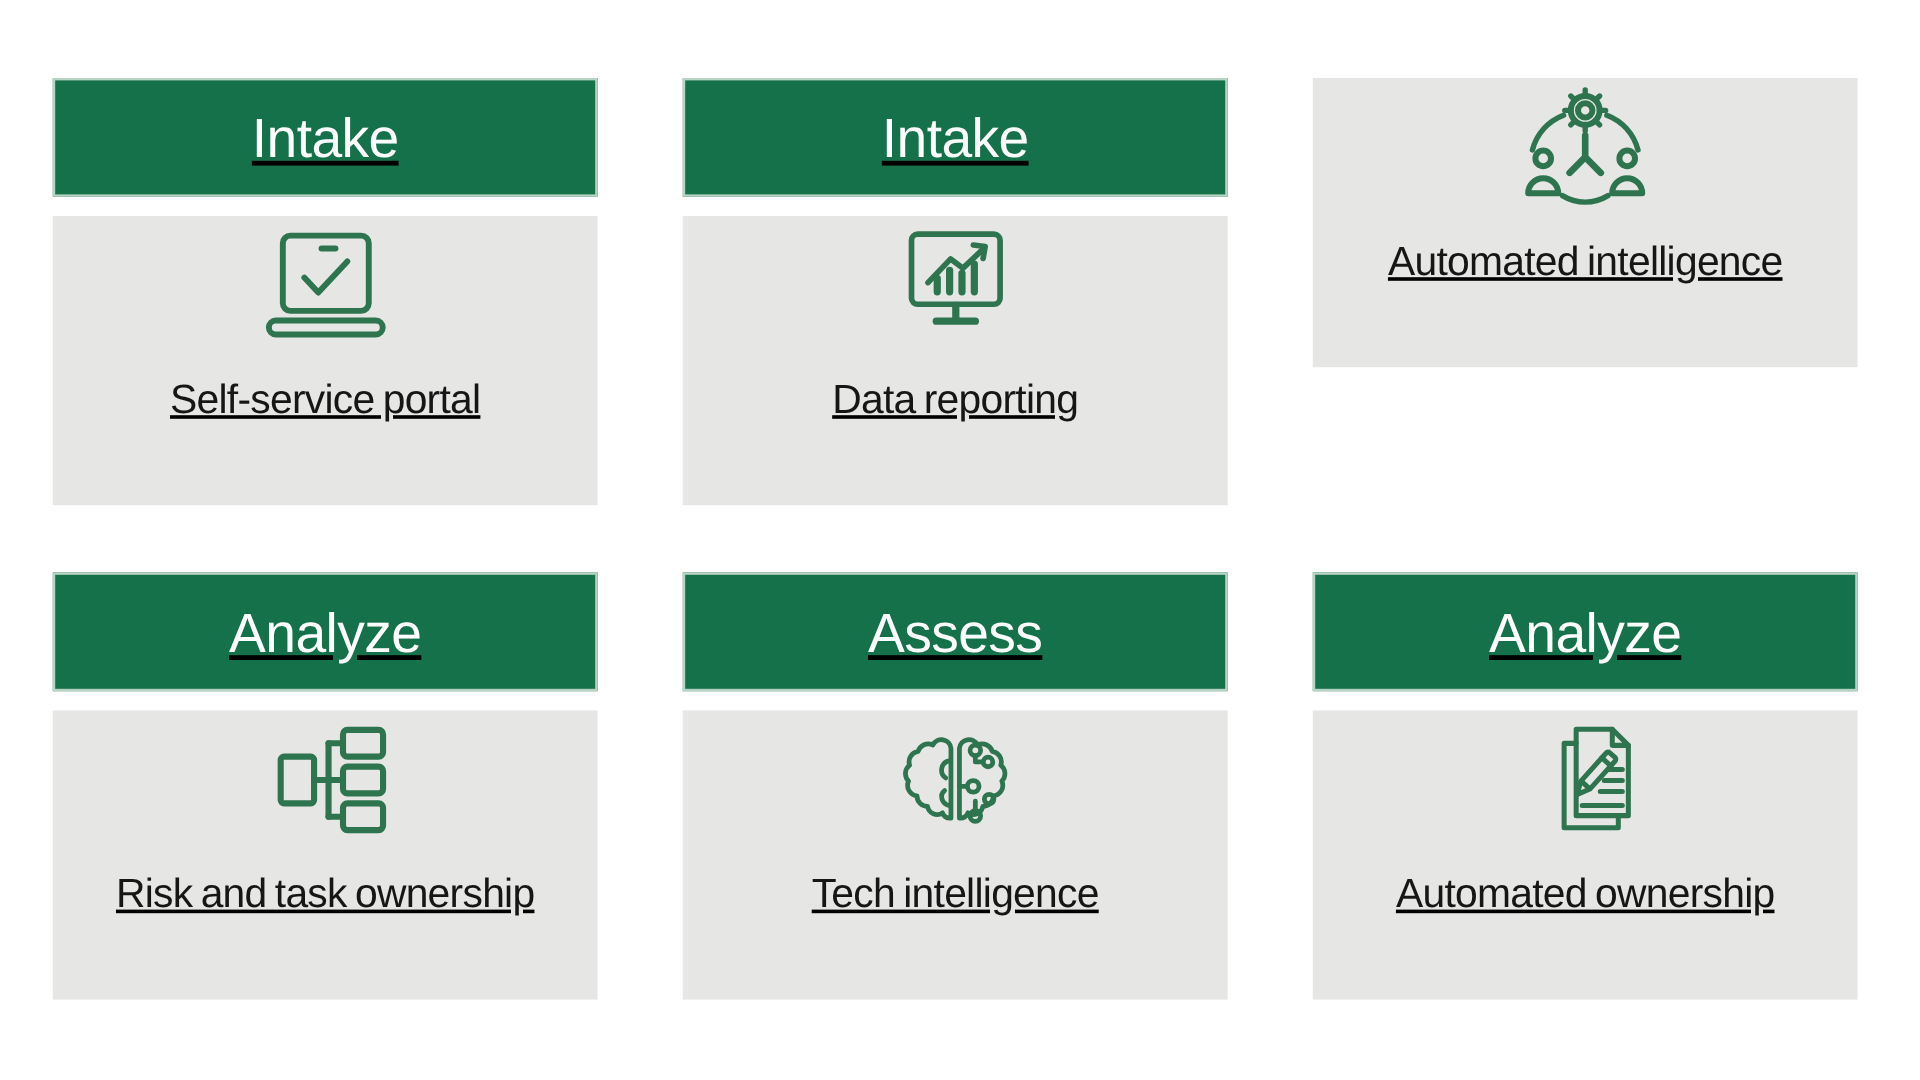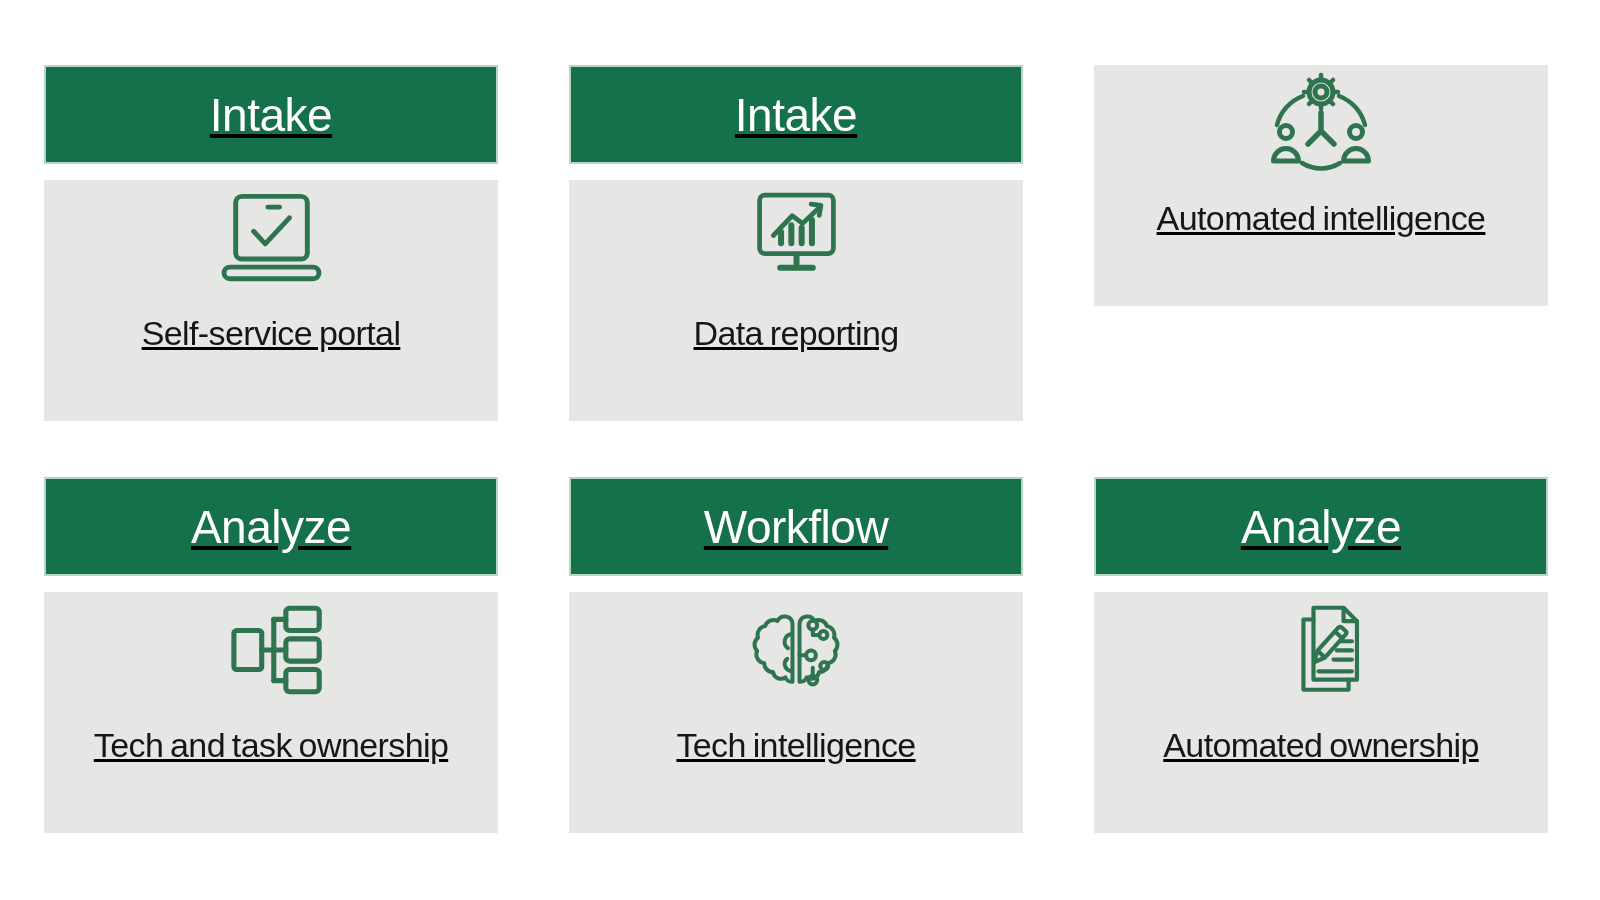--- a/index.html
+++ b/index.html
@@ -158,27 +158,27 @@
         <svg width="112" height="102" viewBox="0 0 120 110" stroke-width="5.5">
           <rect x="20" y="34" width="30" height="42" rx="3"></rect>
           <rect x="76" y="10" width="36" height="24" rx="4"></rect>
           <rect x="76" y="43" width="36" height="24" rx="4"></rect>
           <rect x="76" y="76" width="36" height="24" rx="4"></rect>
           <path d="M50 55 H76"></path>
           <path d="M63 22 V88"></path>
           <path d="M63 22 H76 M63 88 H76"></path>
         </svg>
       </div>
-      <p class="caption">Tech and task ownership</p>
-    </div>
-  </section>
-
-  <section class="panel">
-    <header class="panel-header">
-      <h2 class="panel-title">Workflow</h2>
+      <p class="caption">Risk and task ownership</p>
+    </div>
+  </section>
+
+  <section class="panel">
+    <header class="panel-header">
+      <h2 class="panel-title">Assess</h2>
     </header>
     <div class="panel-body">
       <div class="icon-wrap">
         <svg width="106" height="98" viewBox="0 0 120 100" stroke-width="4.5">
           <path d="M56 20 a9 9 0 0 0 -17 -3 a10 10 0 0 0 -14 6 a10 10 0 0 0 -8 13 a10 10 0 0 0 -1 15 a10 10 0 0 0 8 14 a10 10 0 0 0 10 10 a9 9 0 0 0 14 6 a8 8 0 0 0 8 5 Z"></path>
           <path d="M54 32 C46 34 45 44 51 48"></path>
           <path d="M54 74 C47 72 45 64 50 60"></path>
           <path d="M64 20 a9 9 0 0 1 17 -3 a10 10 0 0 1 14 6 a10 10 0 0 1 8 13 a10 10 0 0 1 1 15 a10 10 0 0 1 -8 14 a10 10 0 0 1 -10 10 a9 9 0 0 1 -14 6 a8 8 0 0 1 -8 5 Z"></path>
           <circle cx="79" cy="22" r="5"></circle>
           <path d="M79 27 V33 H86"></path>

